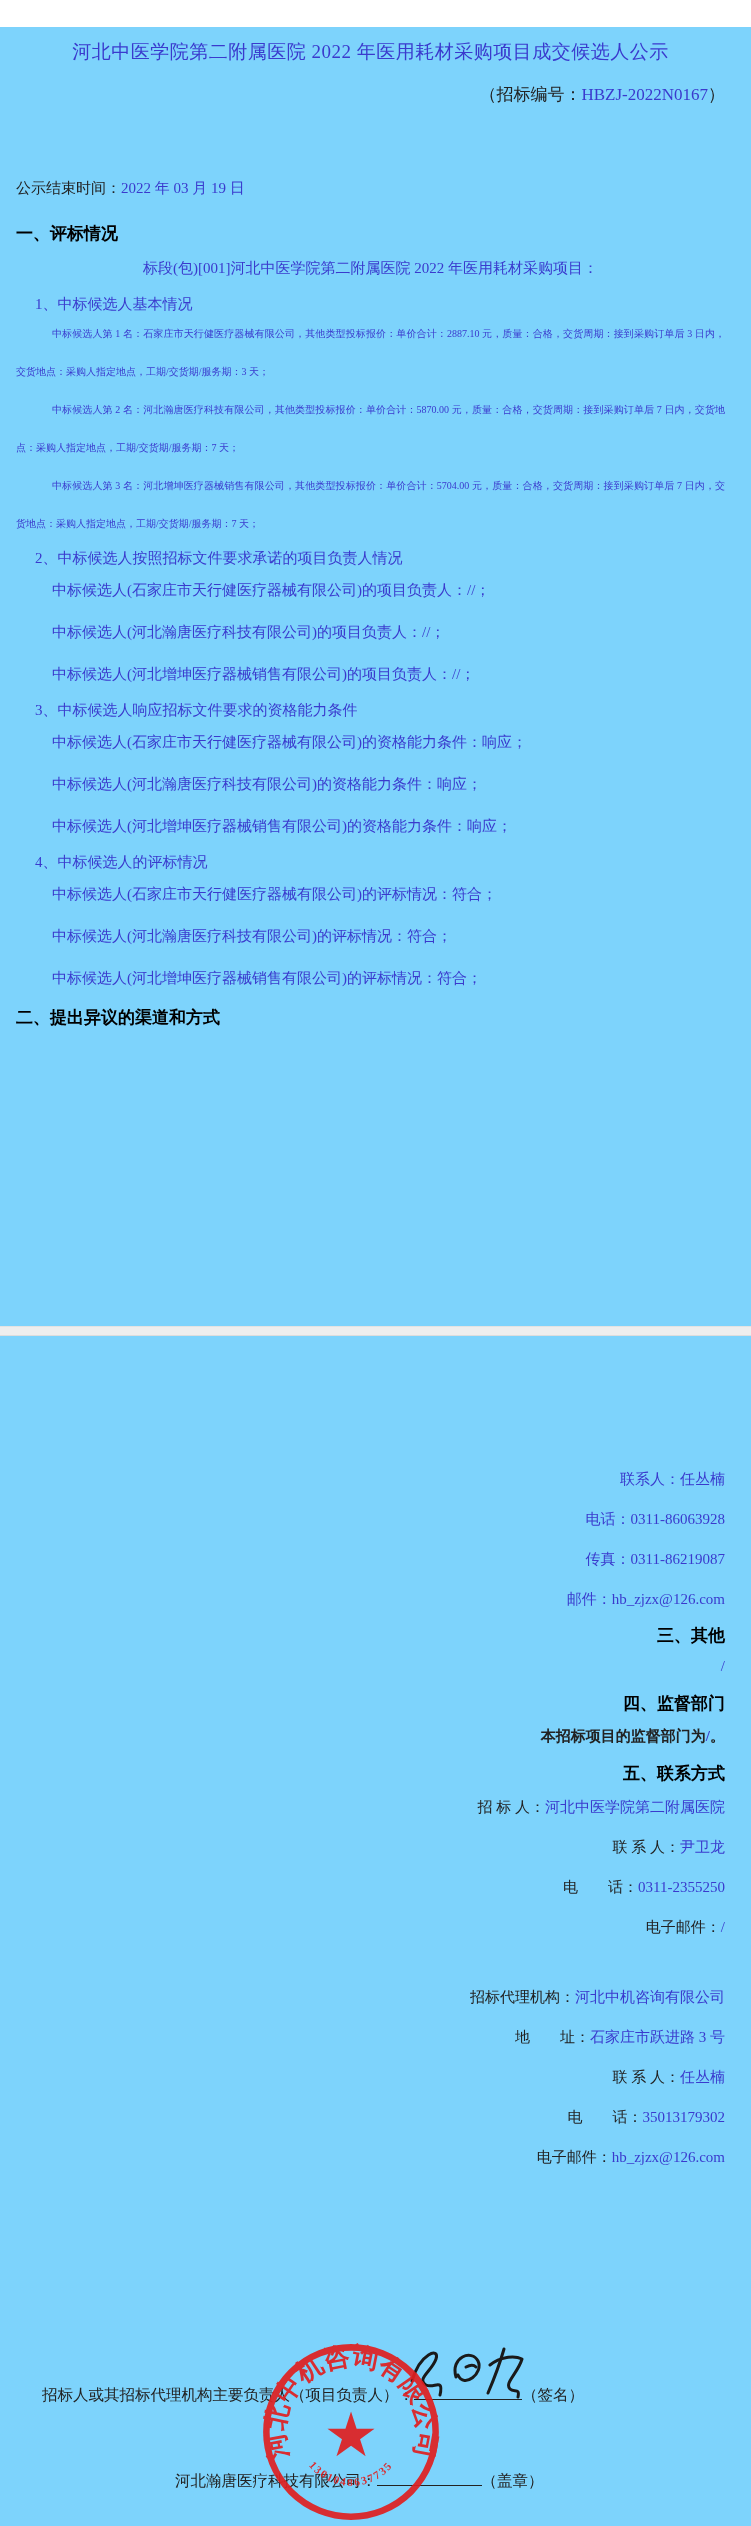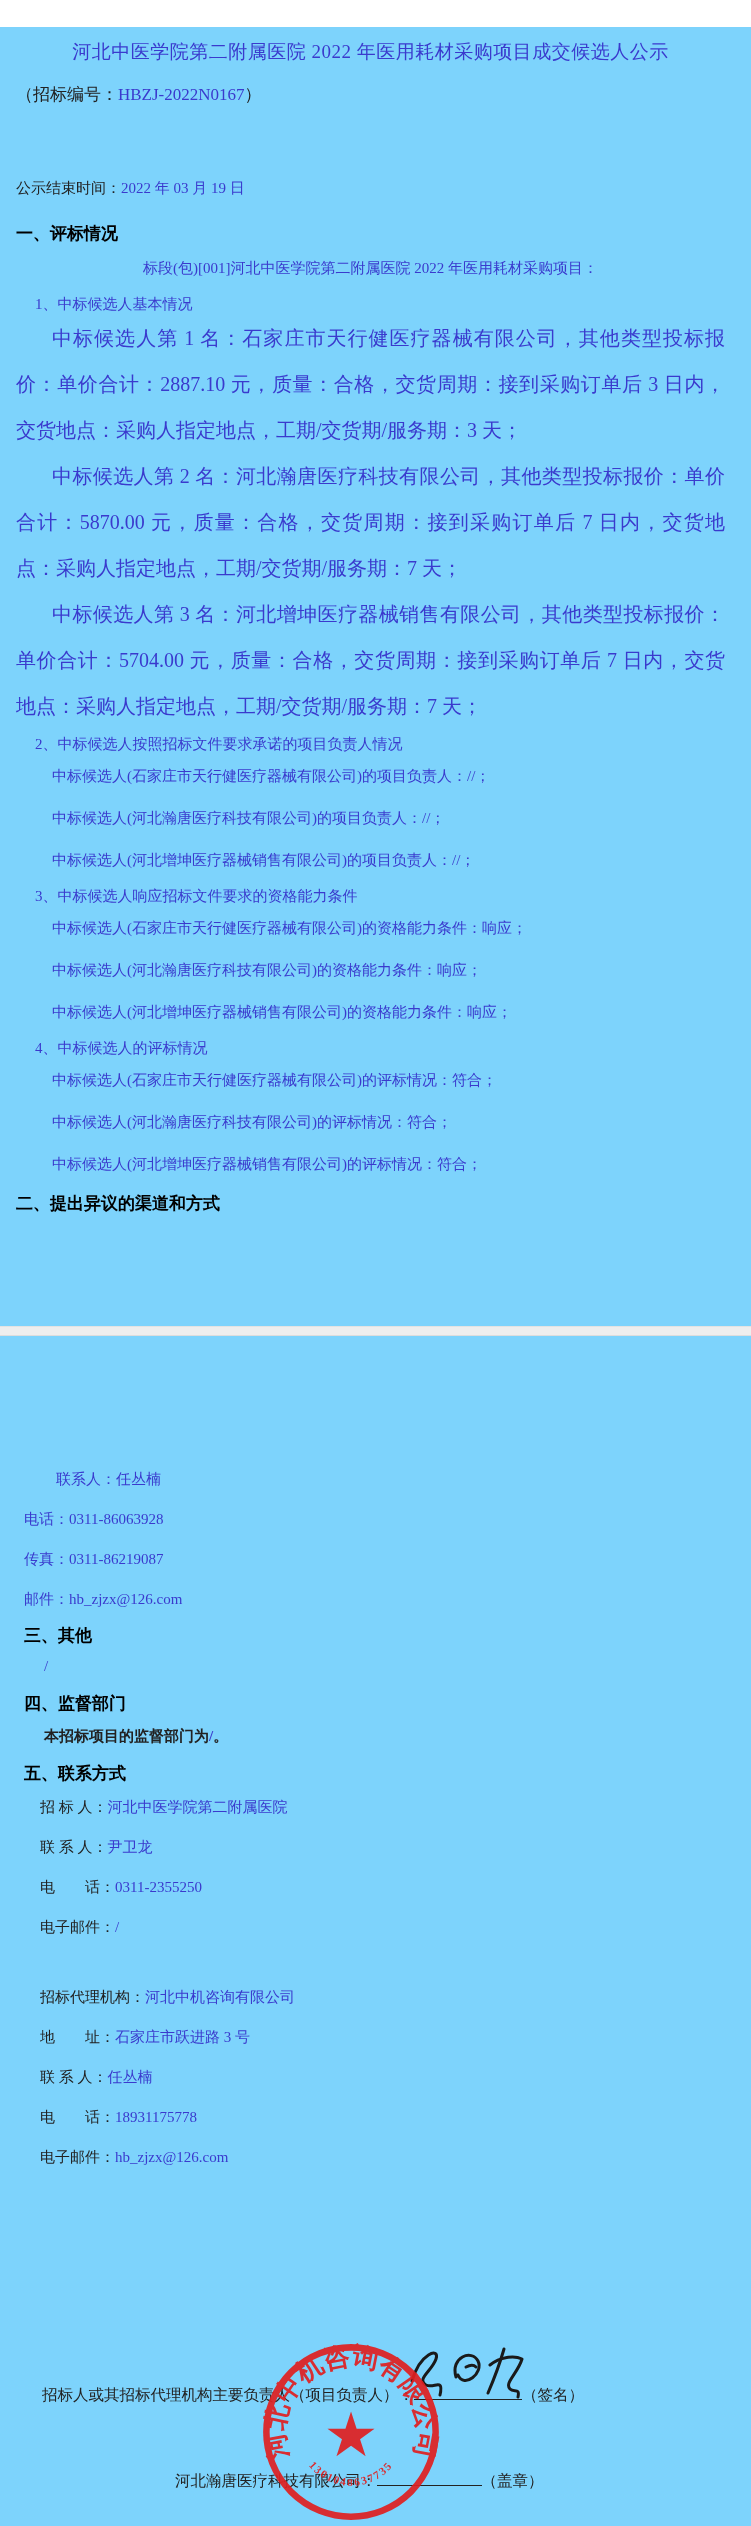--- a/index.html
+++ b/index.html
@@ -12,41 +12,41 @@
     overflow:hidden;
     margin-top:27px;
   }
   .flow{padding:10px 26px 0 16px;}
   .blue{color:#3a3acd;}
   .doc-title{
     text-align:center;font-size:19px;line-height:30px;
     color:#3a3acd;letter-spacing:0.5px;
   }
   .doc-subtitle{
-    text-align:left;font-size:17px;line-height:28px;margin-top:14px;color:#222;
+    text-align:right;font-size:17px;line-height:28px;margin-top:14px;color:#222;
   }
   .pub-line{font-size:15px;line-height:22px;margin-top:68px;color:#222;}
   .h1{font-size:17px;font-weight:bold;line-height:26px;color:#000;}
   .h1-eval{margin-top:22px;}
   .lot-line{font-size:15px;line-height:22px;margin-top:10px;text-align:center;}
   .numtitle{font-size:15px;line-height:22px;margin-left:19px;margin-top:14px;}
   .numtitle.tight{margin-top:4px;}
   .para{
-    font-size:20px;line-height:46px;text-indent:36px;
+    font-size:10px;line-height:38px;text-indent:36px;
     text-align:justify;margin:0;
   }
   .item{font-size:15px;line-height:42px;text-indent:36px;margin:0;}
   .h1-objection{margin-top:6px;}
   .page-sep{
     position:absolute;left:0;top:1299px;width:751px;height:8px;
     background:#eeeeee;border-top:1px solid #e3e3e3;border-bottom:1px solid #dddddd;
   }
   .page2{
     position:absolute;left:0;top:1432px;width:751px;
-    padding:0 26px 0 24px;box-sizing:border-box;
+    padding:0 26px 0 24px;box-sizing:border-box;text-align:right;
   }
   .c-line{font-size:15px;line-height:40px;}
   .c-indent{margin-left:32px;}
   .h1-other{margin-top:4px;}
   .slash-line{font-size:15px;line-height:34px;margin-left:20px;}
   .h1-super{margin-top:8px;}
   .super-line{font-size:15px;line-height:38px;margin-left:20px;color:#222;font-weight:bold;}
   .h1-contact{margin-top:6px;}
   .row{font-size:15px;line-height:40px;margin-left:16px;}
   .row .lbl{color:#222;}
@@ -134,21 +134,21 @@
     <div class="h1 h1-contact">五、联系方式</div>
 
     <div class="row"><span class="lbl">招 标 人：</span><span class="blue">河北中医学院第二附属医院</span></div>
     <div class="row"><span class="lbl">联 系 人：</span><span class="blue">尹卫龙</span></div>
     <div class="row"><span class="lbl">电　　话：</span><span class="blue">0311-2355250</span></div>
     <div class="row"><span class="lbl">电子邮件：</span><span class="blue">/</span></div>
 
     <div class="row gap"><span class="lbl">招标代理机构：</span><span class="blue">河北中机咨询有限公司</span></div>
     <div class="row"><span class="lbl">地　　址：</span><span class="blue">石家庄市跃进路 3 号</span></div>
     <div class="row"><span class="lbl">联 系 人：</span><span class="blue">任丛楠</span></div>
-    <div class="row"><span class="lbl">电　　话：</span><span class="blue">18931175778</span></div>
+    <div class="row"><span class="lbl">电　　话：</span><span class="blue">35013179302</span></div>
     <div class="row"><span class="lbl">电子邮件：</span><span class="blue">hb_zjzx@126.com</span></div>
 
   </div>
 
   <div class="sign-row"><span>招标人或其招标代理机构主要负责人（项目负责人）：</span><span class="sig-slot"><svg width="130" height="62" viewBox="0 0 130 62">
           <g fill="none" stroke="#1a1a1a" stroke-width="3" stroke-linecap="round" stroke-linejoin="round">
             <path d="M6 38 C14 10 34 4 30 16 C26 28 10 36 20 42 C28 46 38 34 34 52"></path>
             <path d="M50 34 C44 14 66 6 72 18 C78 30 58 46 52 32"></path>
             <path d="M60 24 C64 22 68 22 70 24"></path>
             <path d="M98 6 C94 20 88 36 82 50"></path>

